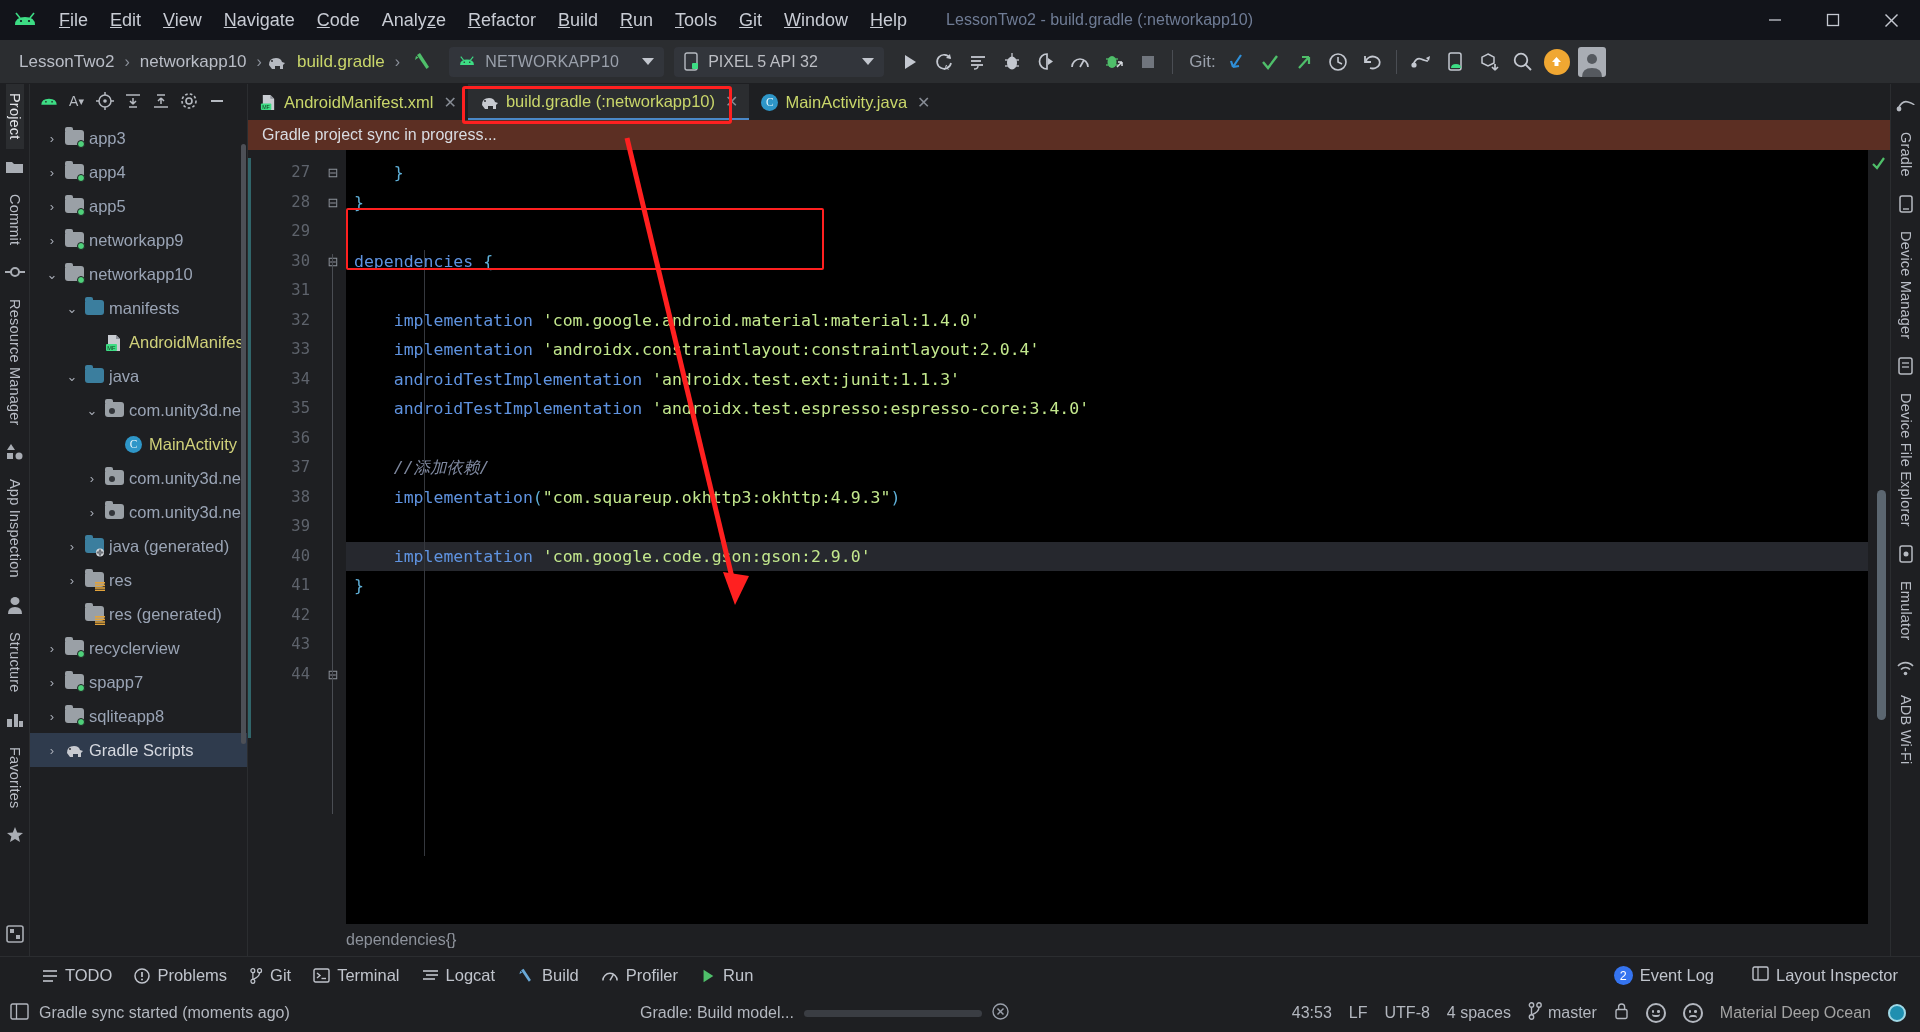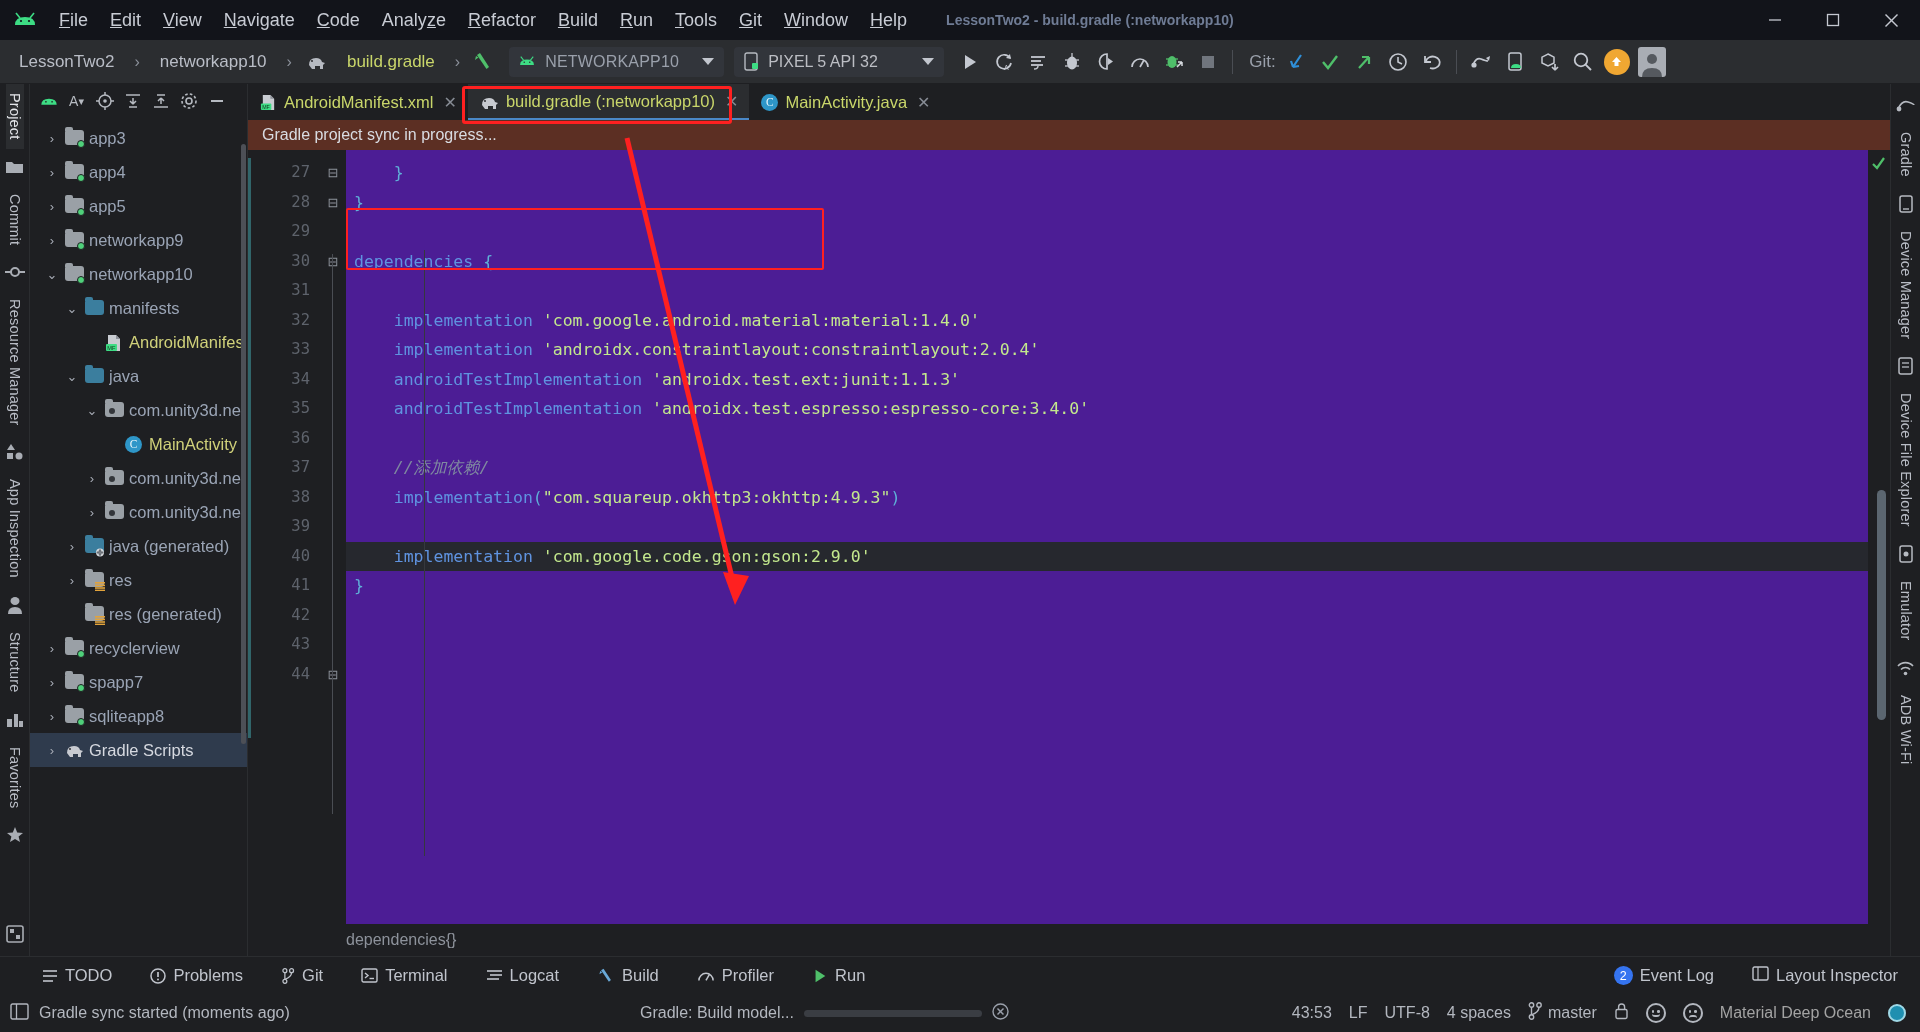--- a/index.html
+++ b/index.html
@@ -26,41 +26,41 @@
   .droid-logo {
     width: 30px; height: 30px; margin-right: 8px;
     display: flex; align-items: center; justify-content: center;
   }
   .menu-item {
     font-size: 18px; color: #c8ccd4;
     padding: 4px 11px; cursor: default; white-space: nowrap;
   }
   .menu-item .mn { text-decoration: underline; }
   .win-title {
-    font-size: 14px; color: #6f7c95; margin-left: 28px; white-space: nowrap; font-weight: bold;
+    font-size: 16px; color: #6f7c95; margin-left: 28px; white-space: nowrap;
   }
   .win-controls {
     position: absolute; right: 0; top: 0; height: 40px;
     display: flex; align-items: center;
   }
   .win-btn {
     width: 58px; height: 40px; display: flex;
     align-items: center; justify-content: center;
     color: #c4c8d0; font-size: 17px;
   }
 
   
   .navbar {
     height: 44px; flex: 0 0 44px;
     background: #2b2d30;
     display: flex; align-items: center;
     border-bottom: 1px solid #1e1f22;
     position: relative;
   }
-  .crumbs { display: flex; align-items: center; padding-left: 14px; gap: 12px; }
+  .crumbs { display: flex; align-items: center; padding-left: 14px; gap: 2px; }
   .crumb {
     font-size: 17px; color: #b9bdc6; padding: 3px 5px; white-space: nowrap;
   }
   .crumb.hl { color: #c9d66a; }
   .crumb-sep { color: #8a8f99; font-size: 16px; padding: 0 3px; }
 
   .run-combo {
     display: flex; align-items: center; gap: 9px;
     background: #32353b; height: 30px; border-radius: 4px;
     padding: 0 10px 0 9px; margin-left: 10px; min-width: 215px;
@@ -171,21 +171,21 @@
     position: absolute; border: 3px solid #ff2020; border-radius: 3px;
     pointer-events: none;
   }
 
   .sync-banner {
     height: 30px; flex: 0 0 30px; background: #5c2f23;
     display: flex; align-items: center; padding-left: 14px;
     font-size: 16px; color: #d9dce2; margin-left: 0;
   }
 
-  .code-wrap { flex: 1 1 auto; display: flex; min-height: 0; position: relative; background: #4c1d95; }
+  .code-wrap { flex: 1 1 auto; display: flex; min-height: 0; position: relative; background: #000000; }
   .gutter {
     width: 72px; flex: 0 0 72px; background: #1e1f22; position: relative;
     padding-top: 8px; text-align: right;
   }
   .gline { height: 29.5px; font-family: "DejaVu Sans Mono", monospace; font-size: 15.5px; color: #5e636c; padding-right: 10px; line-height: 29.5px; }
   .fold-col { width: 26px; flex: 0 0 26px; position: relative; padding-top: 8px; background:#1e1f22; }
   .fmark { height: 29.5px; display: flex; align-items: center; justify-content: center; color: #8b9099; font-size: 13px; }
   .fold-line { position: absolute; left: 12px; width: 1px; background: #4a4d53; }
 
   .code {
@@ -914,21 +914,21 @@
             <path d="M5 9.5 A6 6 0 0 1 14 9.5" fill="none" stroke="#b6bac1" stroke-width="1.6"></path>
             <circle cx="9.5" cy="13.5" r="1.8" fill="#b6bac1"></circle>
           </svg>
       </div>
       <div class="rail-tab">ADB Wi-Fi</div>
       <div class="rail-spacer"></div>
     </div>
   </div>
 
   <div class="tw-bar">
-    <div id="tw-items" style="display:flex;align-items:flex-start;gap:18px">
+    <div id="tw-items" style="display:flex;align-items:flex-start;gap:2px">
         <div class="tw-item">
           <span style="display: flex; align-items: center;">
             <svg width="16" height="14" viewBox="0 0 16 14">
               <line x1="1" y1="2" x2="15" y2="2" stroke="#c0c4cc" stroke-width="1.6"></line>
               <line x1="1" y1="7" x2="15" y2="7" stroke="#c0c4cc" stroke-width="1.6"></line>
               <line x1="1" y1="12" x2="11" y2="12" stroke="#c0c4cc" stroke-width="1.6"></line>
             </svg>
           </span>
           <span>TODO</span>
         </div>

